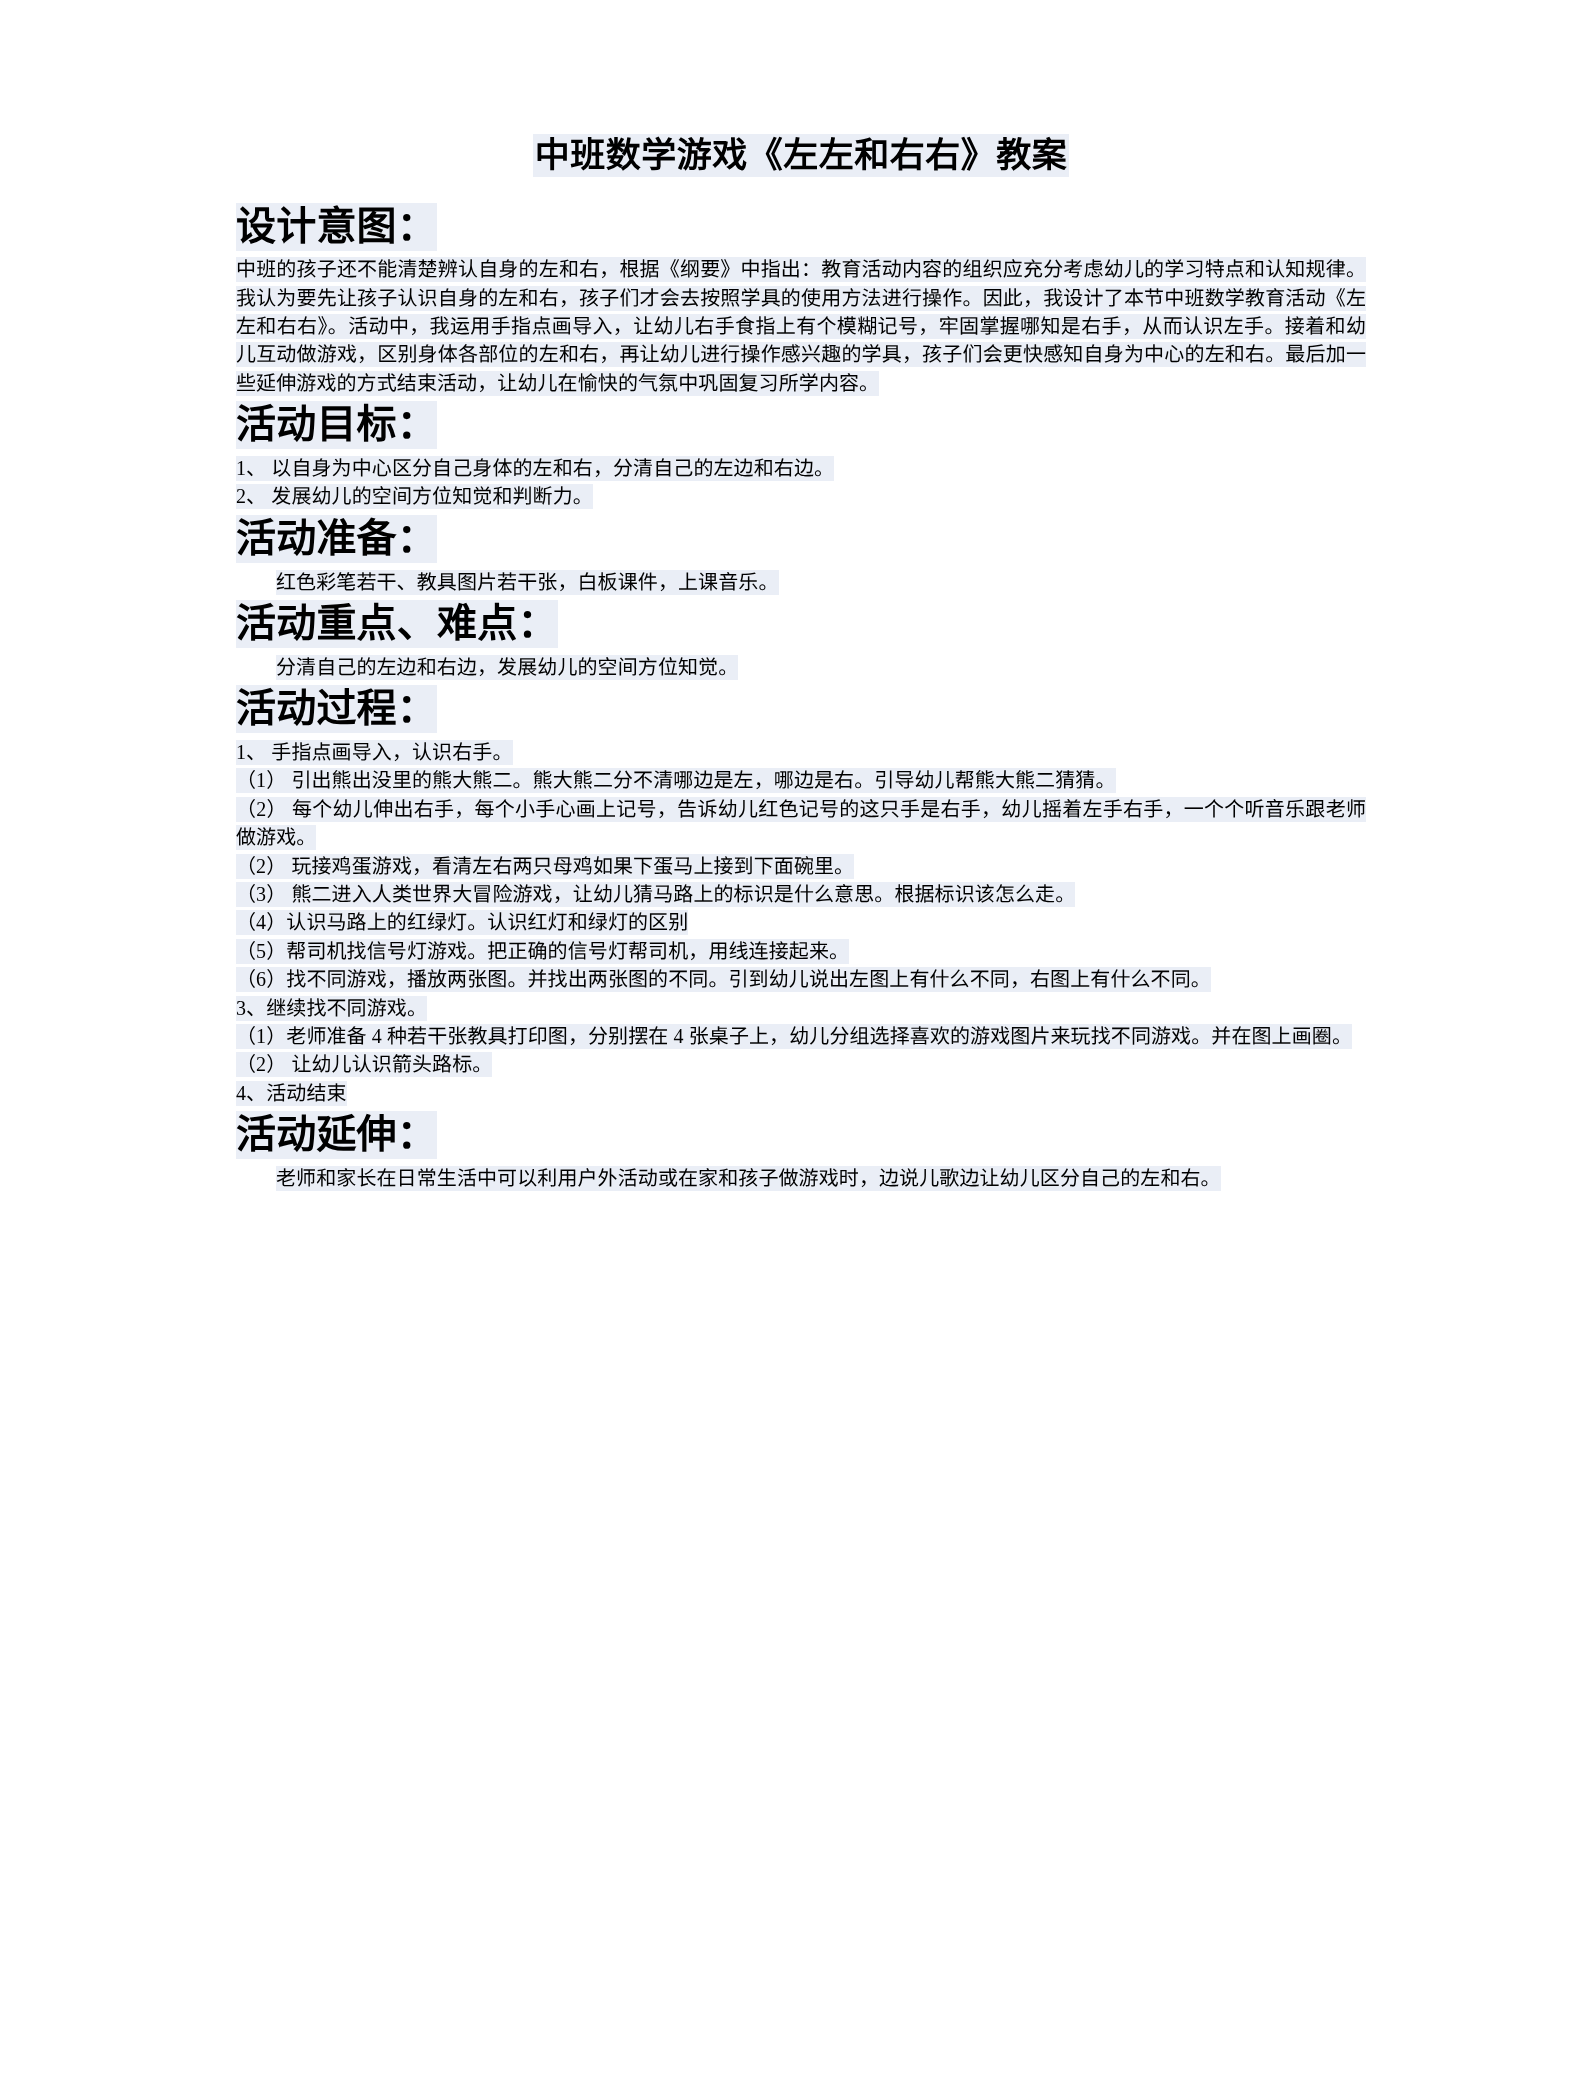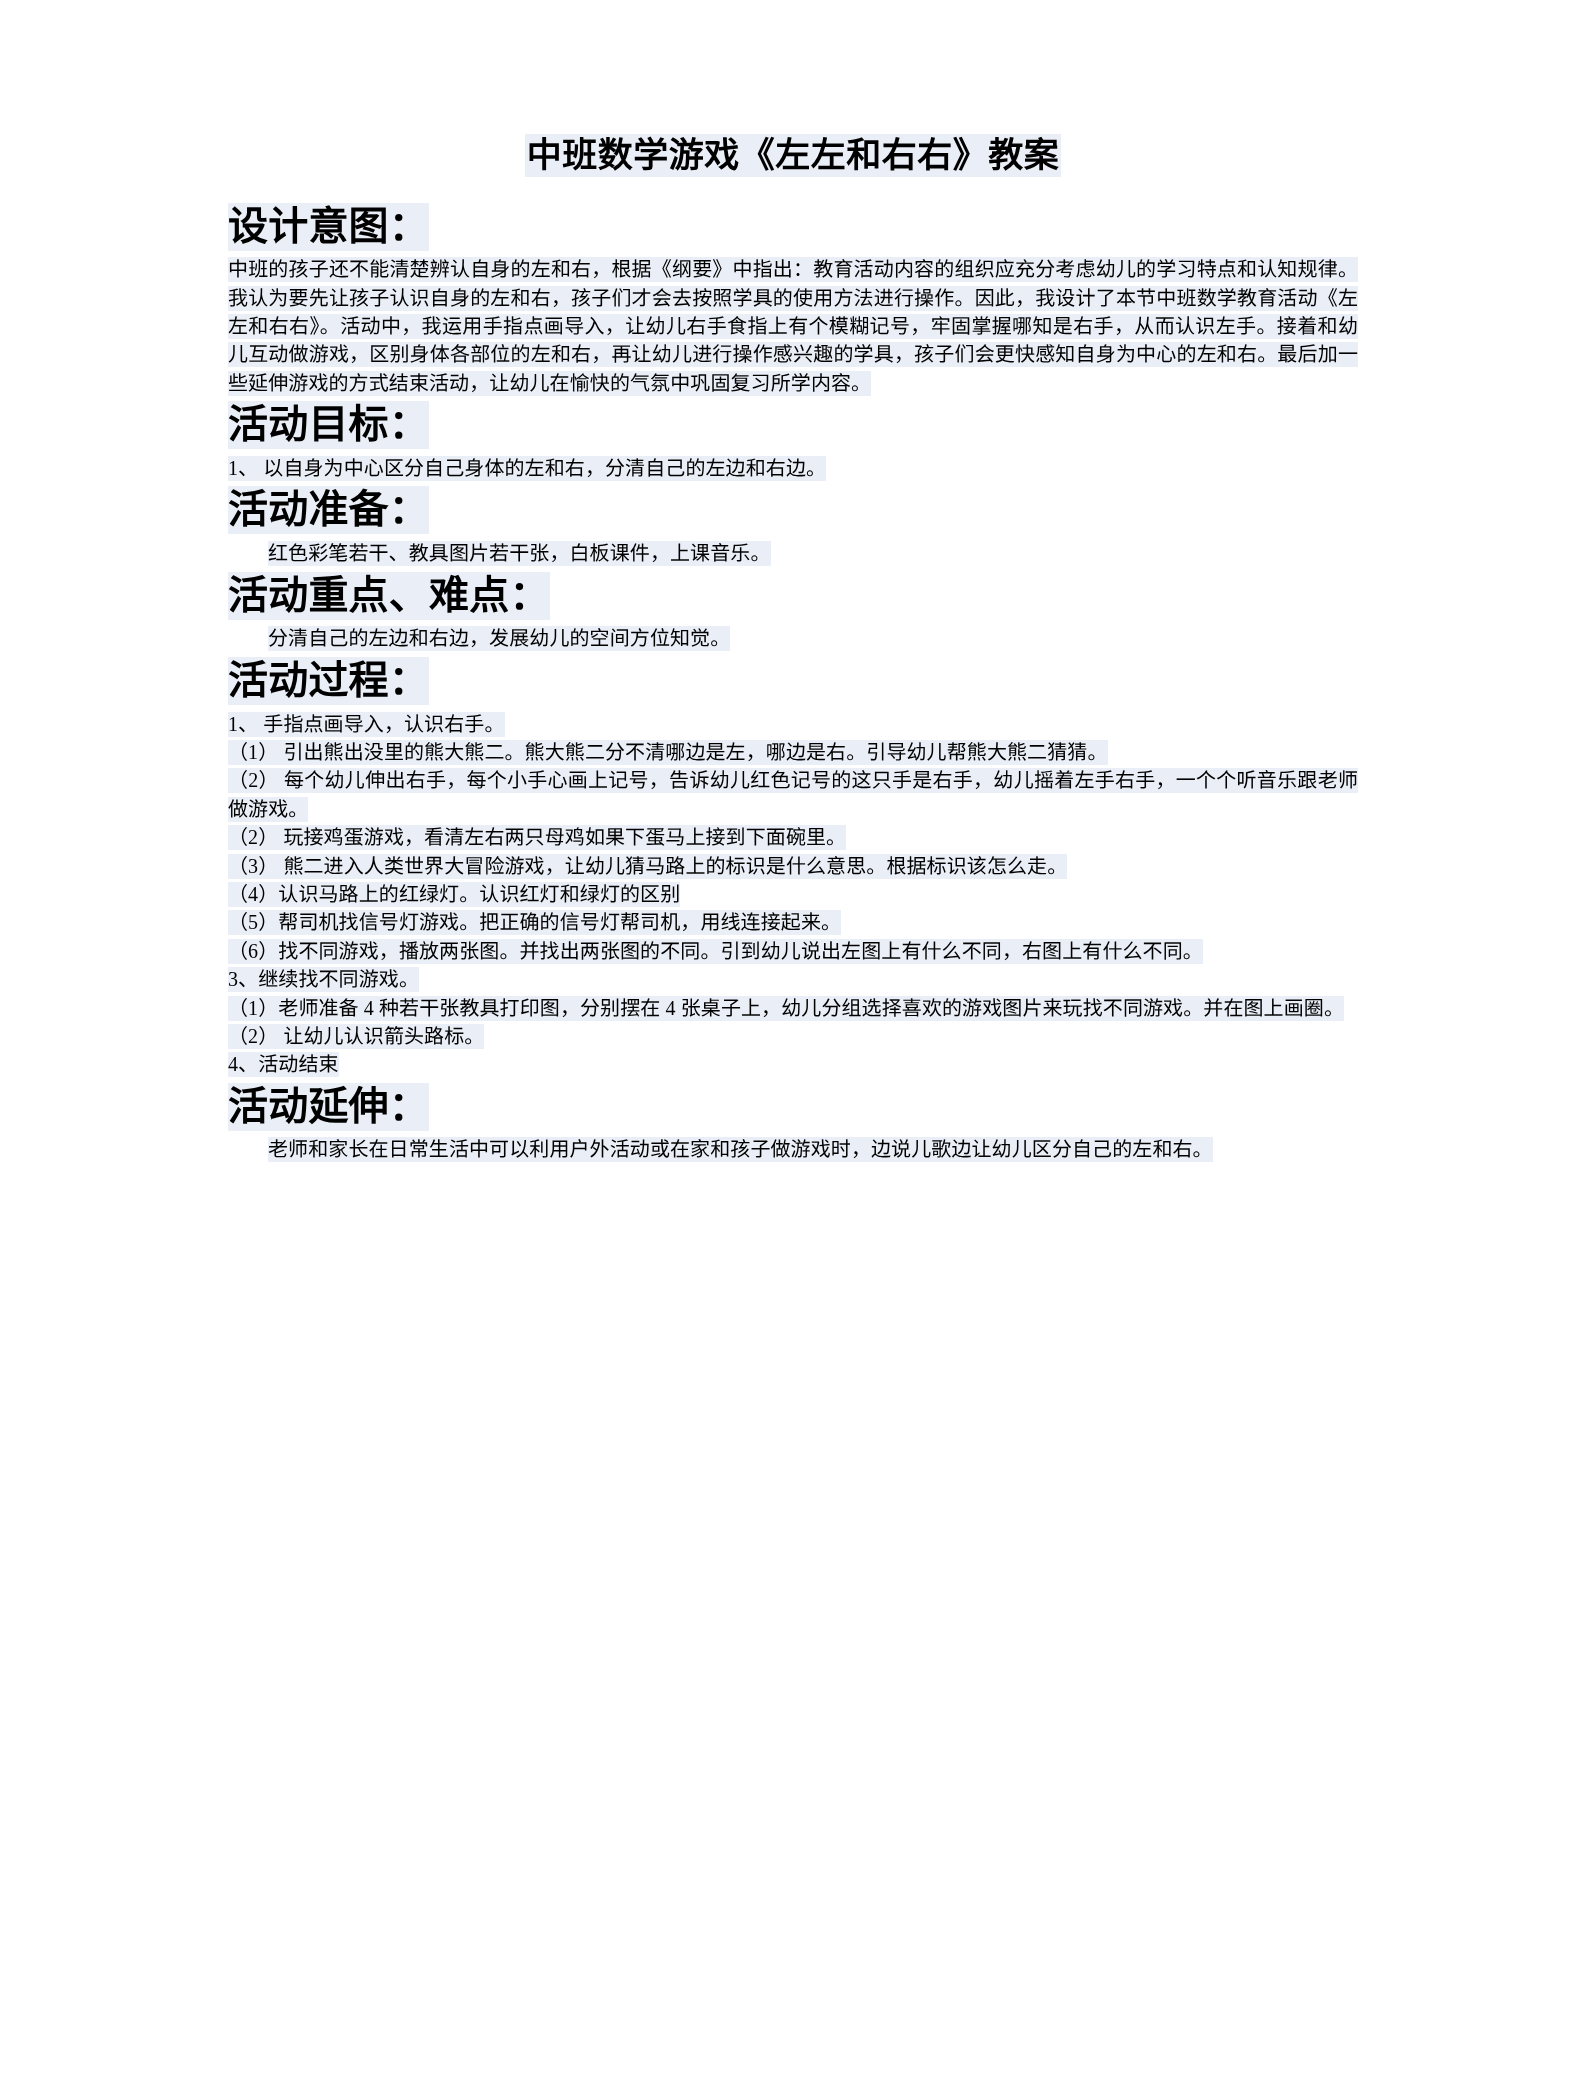--- a/index.html
+++ b/index.html
@@ -15,21 +15,21 @@
   .page {
     position: relative;
     width: 1587px;
     height: 2091px;
     background: #ffffff;
     box-sizing: border-box;
     overflow: hidden;
   }
   .content {
     position: absolute;
-    left: 228px;
+    left: 236px;
     top: 130px;
     width: 1130px;
   }
   
   .hl {
     background: #eaeef6;
     box-decoration-break: clone;
     -webkit-box-decoration-break: clone;
   }
   .doc-title {
@@ -77,20 +77,21 @@
     <h1 class="doc-title"><span class="hl">中班数学游戏《左左和右右》教案</span></h1>
 
     <div class="block">
       <p class="heading"><span class="hl">设计意图：</span></p>
       <p class="para"><span class="hl">中班的孩子还不能清楚辨认自身的左和右，根据《纲要》中指出：教育活动内容的组织应充分考虑幼儿的学习特点和认知规律。我认为要先让孩子认识自身的左和右，孩子们才会去按照学具的使用方法进行操作。因此，我设计了本节中班数学教育活动《左左和右右》。活动中，我运用手指点画导入，让幼儿右手食指上有个模糊记号，牢固掌握哪知是右手，从而认识左手。接着和幼儿互动做游戏，区别身体各部位的左和右，再让幼儿进行操作感兴趣的学具，孩子们会更快感知自身为中心的左和右。最后加一些延伸游戏的方式结束活动，让幼儿在愉快的气氛中巩固复习所学内容。</span></p>
     </div>
 
     <div class="block">
       <p class="heading"><span class="hl">活动目标：</span></p>
       <p class="para"><span class="hl">1、 以自身为中心区分自己身体的左和右，分清自己的左边和右边。</span></p>
+      <p class="para"><span class="hl">2、 发展幼儿的空间方位知觉和判断力。</span></p>
     </div>
 
     <div class="block">
       <p class="heading"><span class="hl">活动准备：</span></p>
       <p class="para indent"><span class="hl">红色彩笔若干、教具图片若干张，白板课件，上课音乐。</span></p>
     </div>
 
     <div class="block">
       <p class="heading"><span class="hl">活动重点、难点：</span></p>
       <p class="para indent"><span class="hl">分清自己的左边和右边，发展幼儿的空间方位知觉。</span></p>

